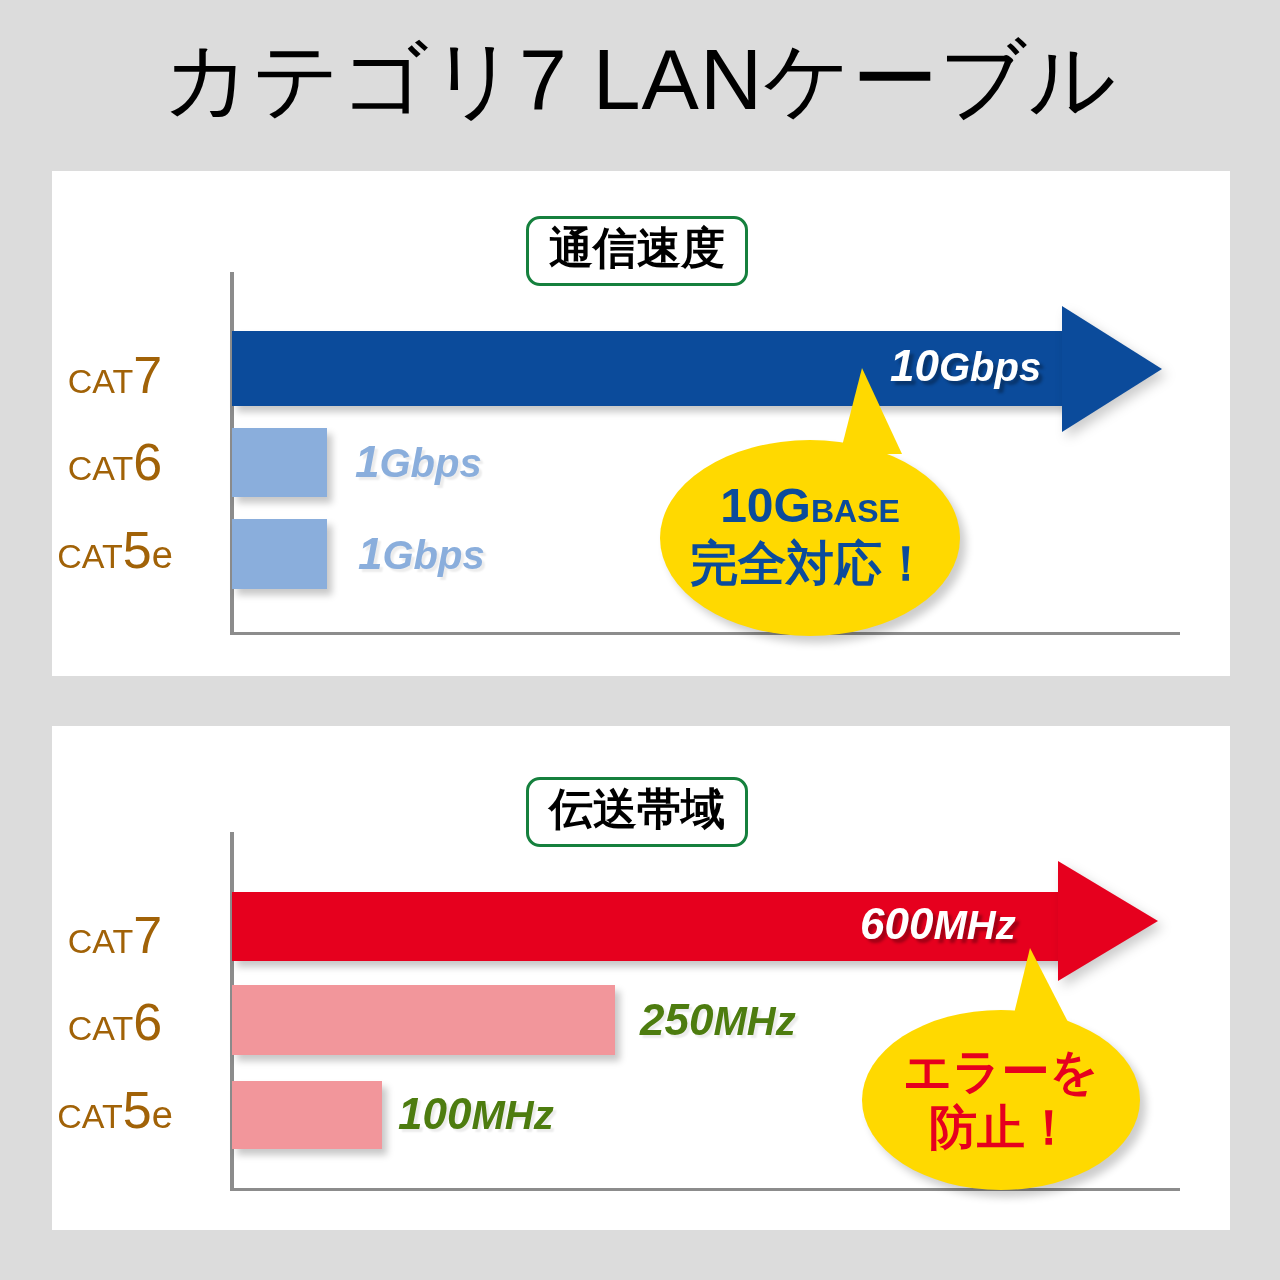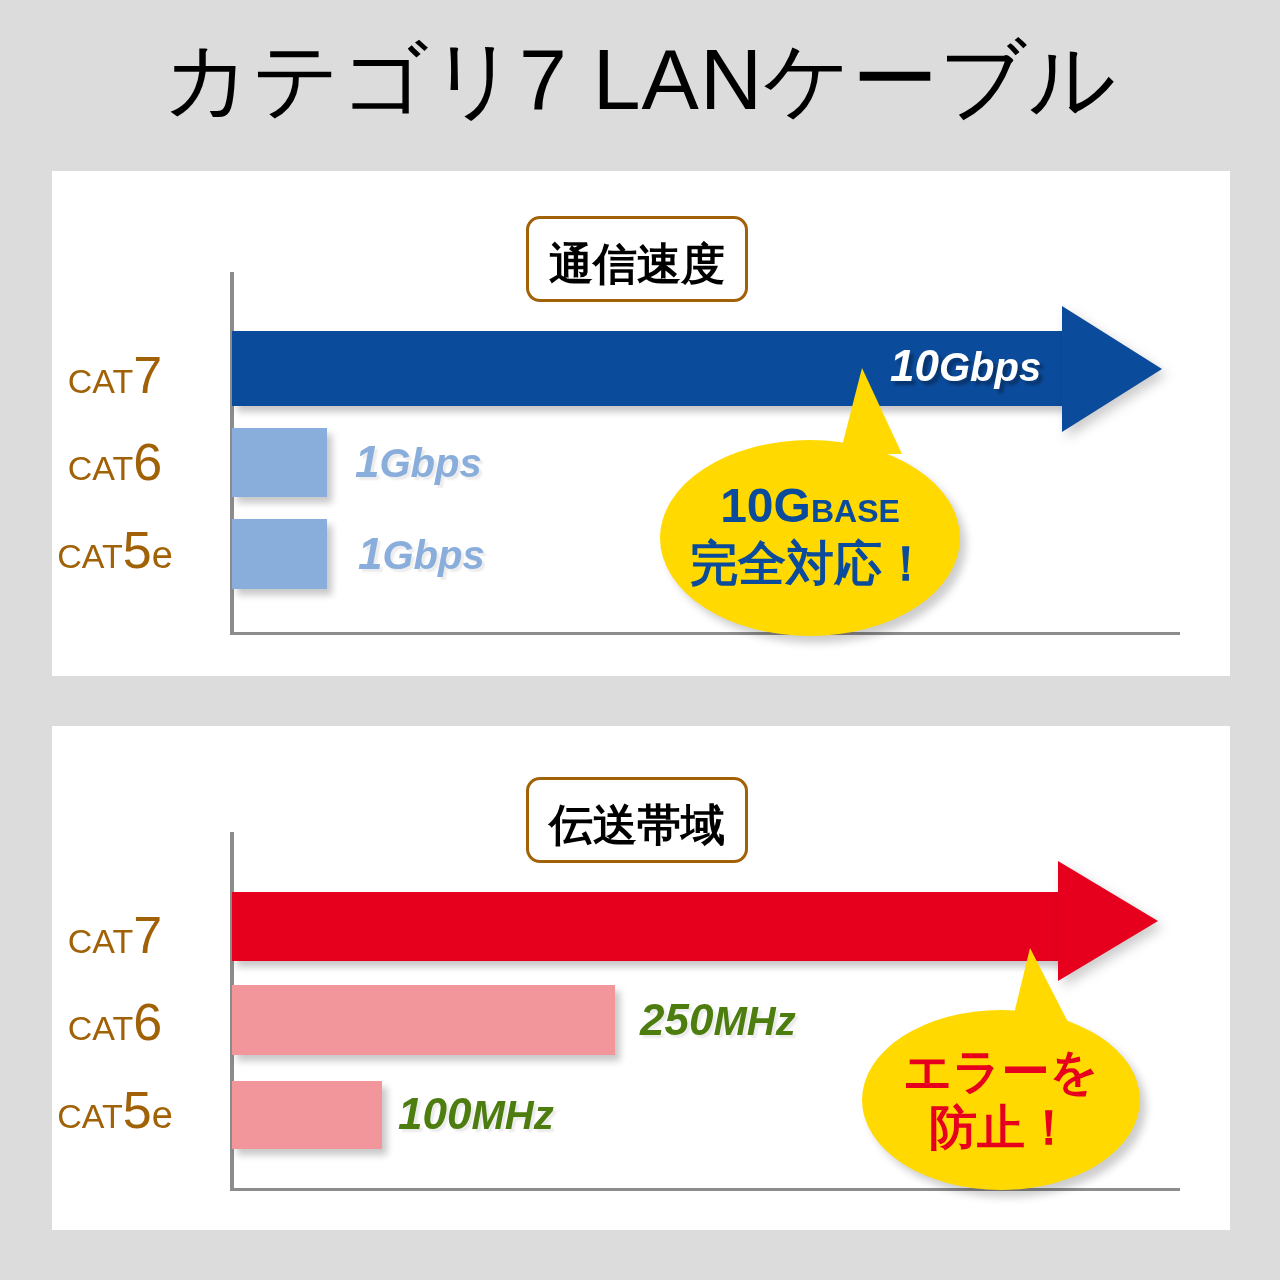--- a/index.html
+++ b/index.html
@@ -28,27 +28,27 @@
   .panel{
     position:absolute;
     background:#ffffff;
   }
   #panel-speed{left:52px;top:171px;width:1178px;height:505px;}
   #panel-band{left:52px;top:726px;width:1178px;height:504px;}
 
   
   .pill{
     position:absolute;
-    border:3px solid #a16207;
+    border:3px solid #15803d;
     border-radius:14px;
     background:#fff;
     font-size:44px;
     font-weight:bold;
     color:#000;
-    padding:22px 20px 12px 20px;
+    padding:6px 20px 12px 20px;
     line-height:1.05;
     white-space:nowrap;
   }
   #pill-speed{left:526px;top:216px;}
   #pill-band{left:526px;top:777px;}
 
   
   .axis-v{position:absolute;background:#8c8c8c;width:4px;}
   .axis-h{position:absolute;background:#8c8c8c;height:3px;}
   #axis-v-1{left:230px;top:272px;height:362px;}
@@ -235,20 +235,23 @@
   </div>
   <div class="cat-label" id="lab-2-2">
     <span class="sm">CAT</span><span class="big">5</span><span class="suf">e</span>
   </div>
 
   <div class="bar shadowed" id="bar-2-0-body"></div>
   <div id="bar-2-0-head"></div>
   <div class="bar shadowed" id="bar-2-1"></div>
   <div class="bar shadowed" id="bar-2-2"></div>
 
+  <div class="val onbar" id="val-2-0">
+    <span class="num">600</span><span class="unit">MHz</span>
+  </div>
   <div class="val pink" id="val-2-1">
     <span class="num">250</span><span class="unit">MHz</span>
   </div>
   <div class="val pink" id="val-2-2">
     <span class="num">100</span><span class="unit">MHz</span>
   </div>
 
   <div class="balloon" id="balloon-2">
     <div class="ellipse"></div>
     <div class="tail"></div>

